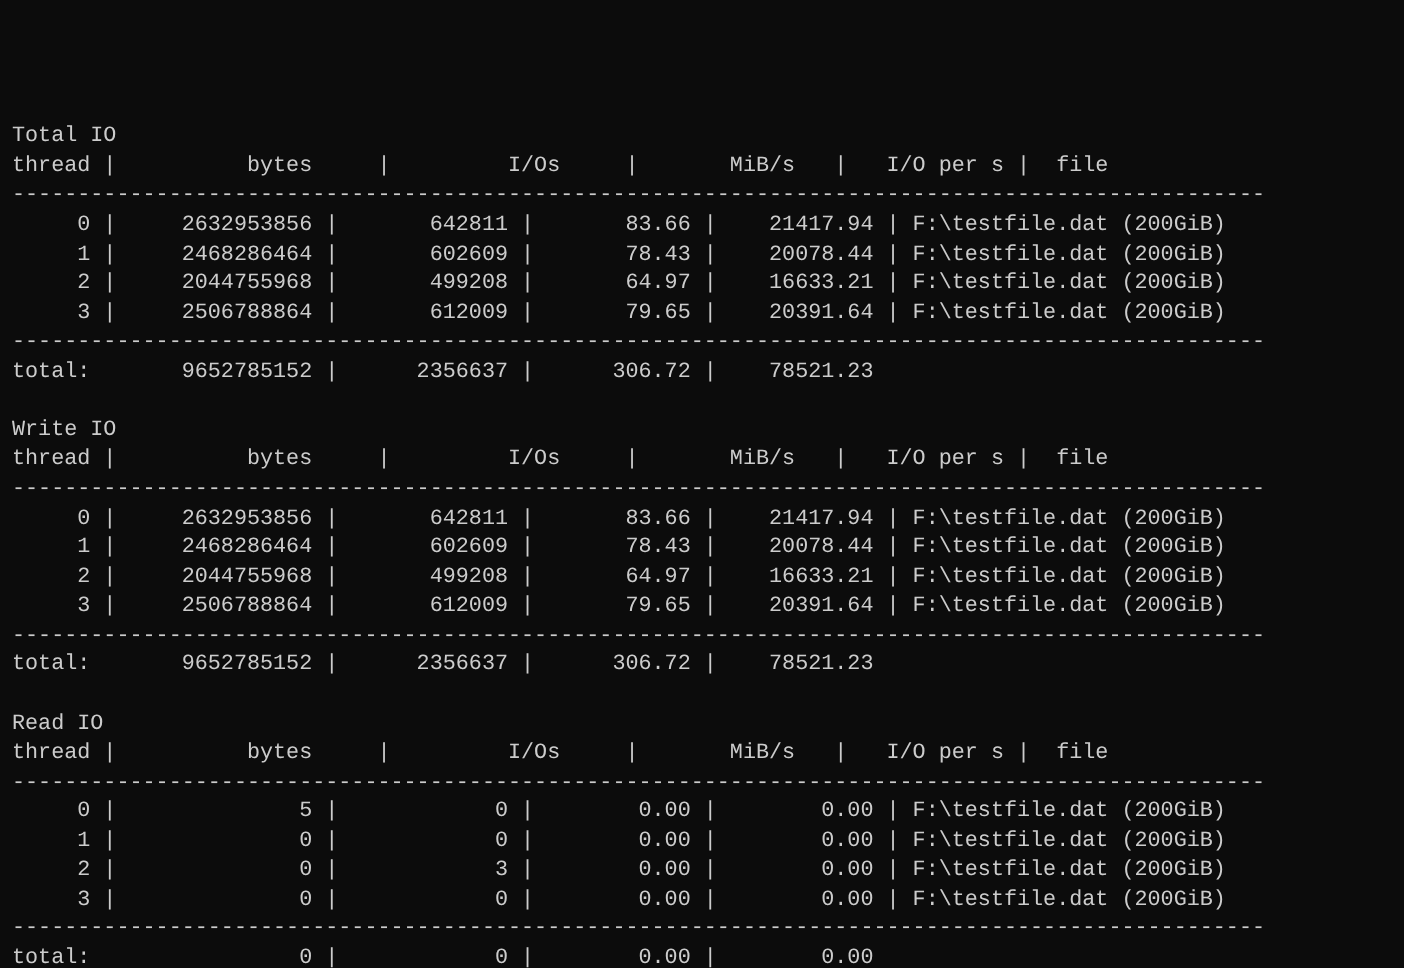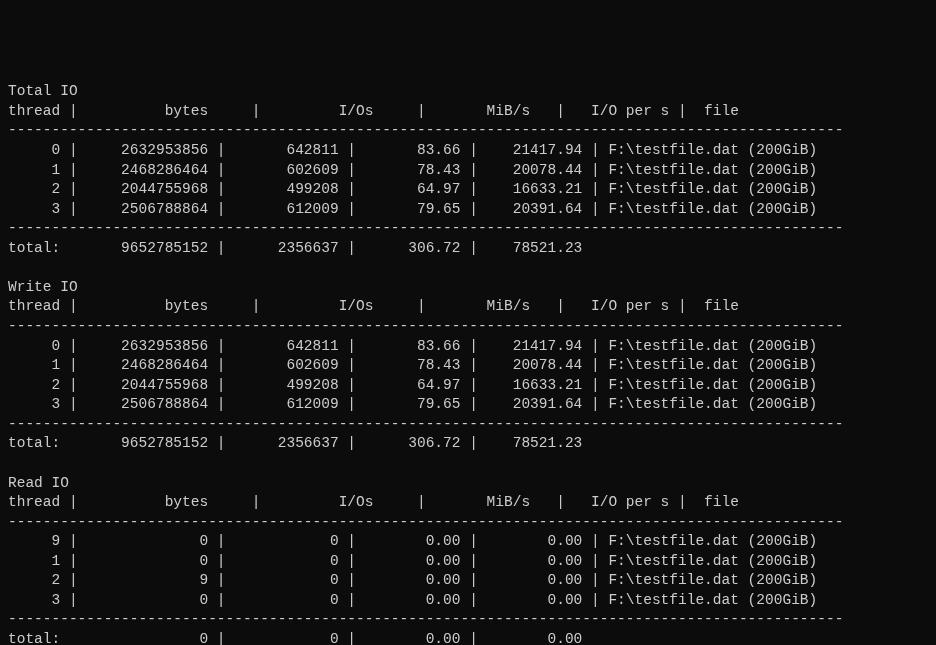--- a/index.html
+++ b/index.html
@@ -44,21 +44,21 @@
 <span>     0 |     2632953856 |       642811 |       83.66 |    21417.94 | F:\testfile.dat (200GiB)</span>
 <span>     1 |     2468286464 |       602609 |       78.43 |    20078.44 | F:\testfile.dat (200GiB)</span>
 <span>     2 |     2044755968 |       499208 |       64.97 |    16633.21 | F:\testfile.dat (200GiB)</span>
 <span>     3 |     2506788864 |       612009 |       79.65 |    20391.64 | F:\testfile.dat (200GiB)</span>
 <span class="sep">------------------------------------------------------------------------------------------------</span>
 <span>total:       9652785152 |      2356637 |      306.72 |    78521.23</span>
 
 <span>Read IO</span>
 <span>thread |          bytes     |         I/Os     |       MiB/s   |   I/O per s |  file</span>
 <span class="sep">------------------------------------------------------------------------------------------------</span>
-<span>     9 |              0 |            0 |        0.00 |        0.00 | F:\testfile.dat (200GiB)</span>
+<span>     0 |              5 |            0 |        0.00 |        0.00 | F:\testfile.dat (200GiB)</span>
 <span>     1 |              0 |            0 |        0.00 |        0.00 | F:\testfile.dat (200GiB)</span>
-<span>     2 |              9 |            0 |        0.00 |        0.00 | F:\testfile.dat (200GiB)</span>
+<span>     2 |              0 |            3 |        0.00 |        0.00 | F:\testfile.dat (200GiB)</span>
 <span>     3 |              0 |            0 |        0.00 |        0.00 | F:\testfile.dat (200GiB)</span>
 <span class="sep">------------------------------------------------------------------------------------------------</span>
 <span>total:                0 |            0 |        0.00 |        0.00</span></div>
 
 
 
 
 </body></html>

